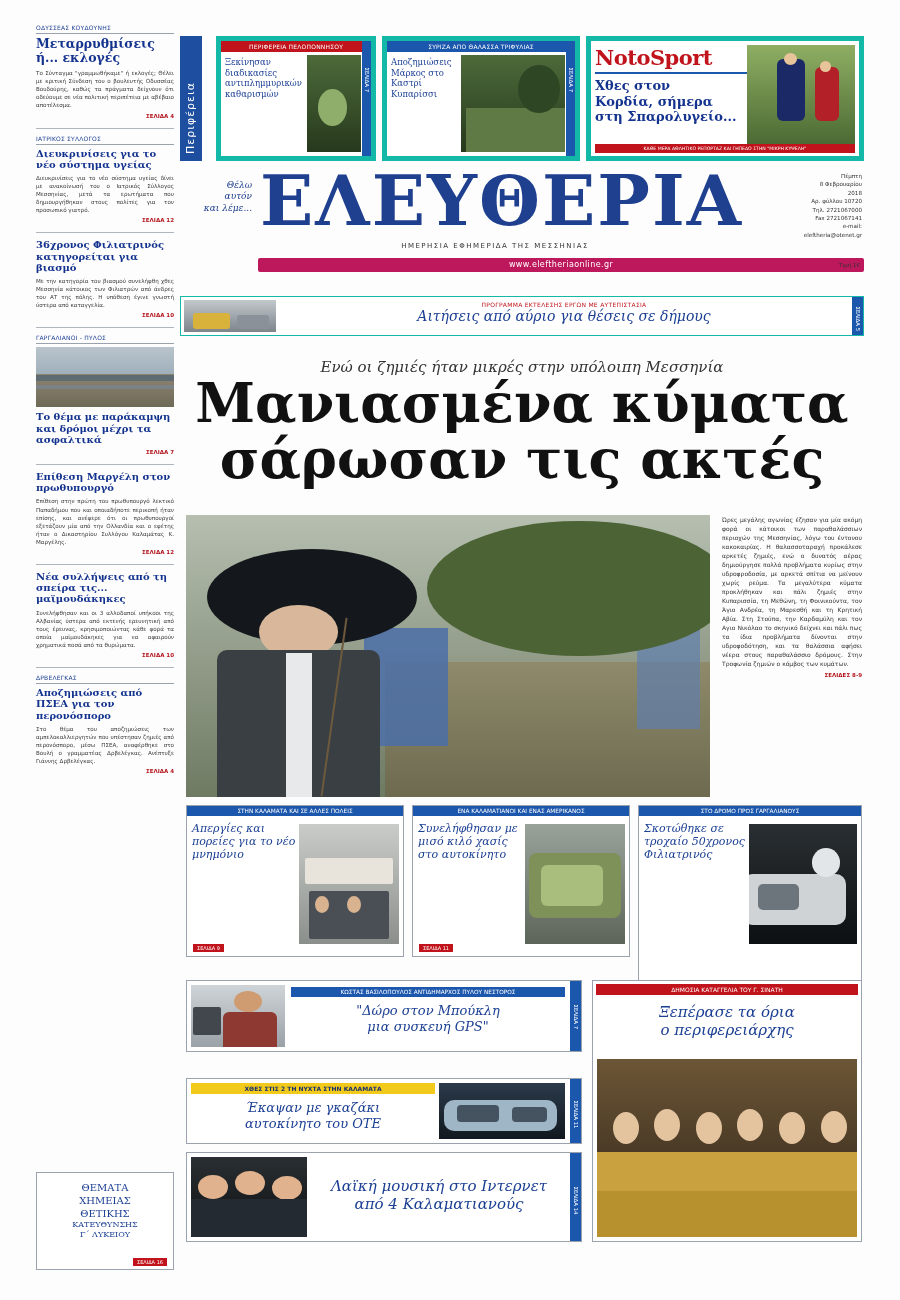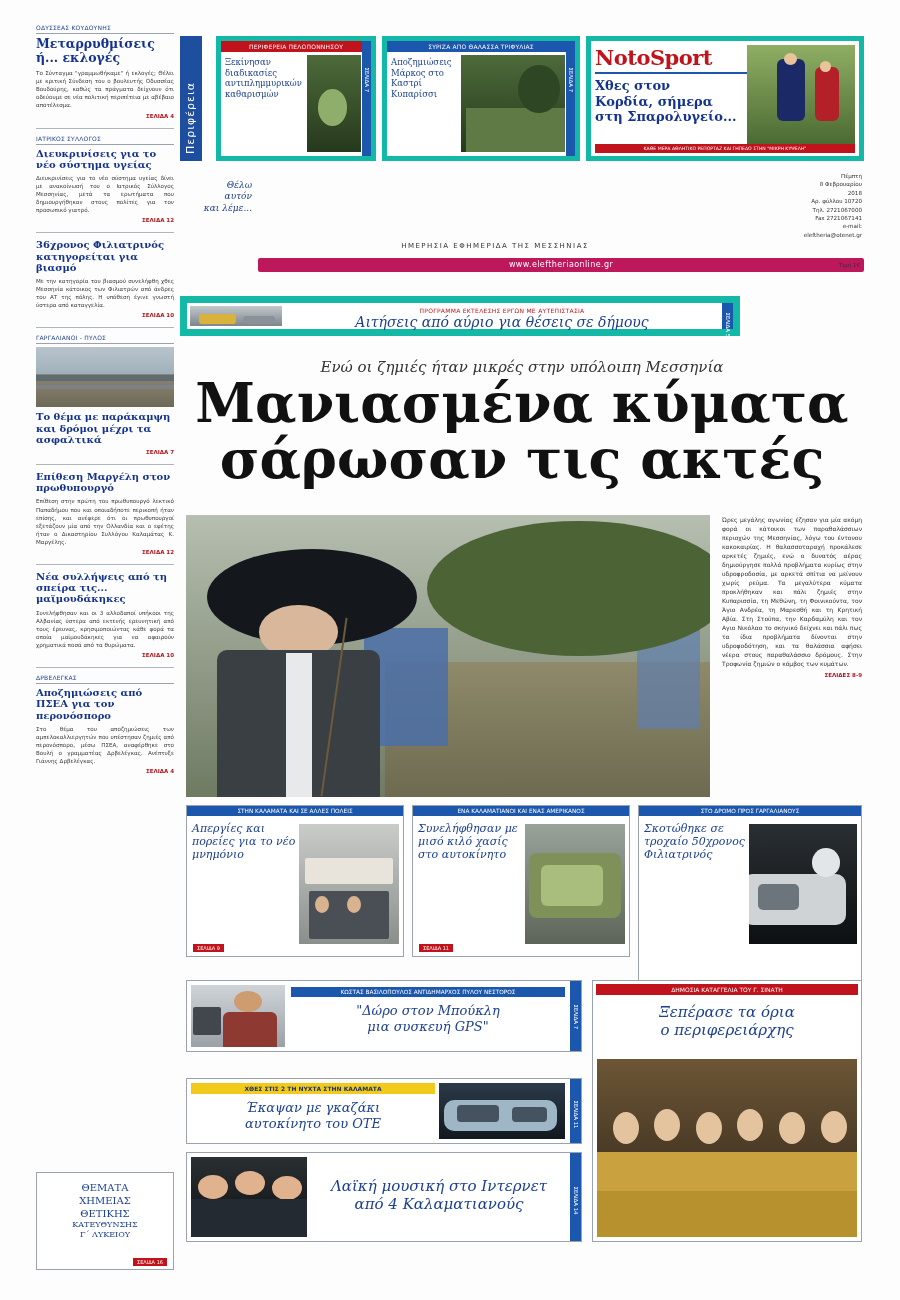--- a/index.html
+++ b/index.html
@@ -49,21 +49,21 @@
     font-family:"DejaVu Serif",serif;font-weight:bold;
     font-size:70px;color:#1f3f8f;letter-spacing:2px;line-height:1;
   }
   .mh-slogan{font-size:9px;color:#1f3f8f;font-style:italic;font-family:"DejaVu Serif",serif;line-height:1.25;}
   .mh-sub{font-size:7px;color:#333;letter-spacing:1.5px;text-align:center;}
   .mh-bluebar{background:#be185d;height:14px;border-radius:2px;}
   .mh-url{color:#fff;font-size:8px;text-align:center;line-height:14px;letter-spacing:.4px;}
   .mh-dateblock{font-size:5.6px;color:#333;line-height:1.5;text-align:right;}
 
   
-  #prog-strip{left:180px;top:296px;width:560px;height:40px;background:#fff;border:7px solid #14b8a6;}
+  #prog-strip{left:180px;top:296px;width:684px;height:40px;background:#fff;border:1px solid #14b8a6;}
   #prog-strip .pk{font-size:6px;color:#c0131b;text-align:center;letter-spacing:.3px;}
   #prog-strip .pt{font-size:14px;color:#1b3f93;text-align:center;font-family:"DejaVu Serif",serif;font-style:italic;}
 
   
   #lead-over{left:186px;top:358px;width:672px;text-align:center;font-size:15px;color:#333;font-family:"DejaVu Serif",serif;font-style:italic;}
   #lead-h1{left:186px;top:376px;width:672px;text-align:center;}
   #lead-h1 div{font-family:"DejaVu Serif",serif;font-weight:bold;font-size:54px;line-height:1.03;color:#111;}
 
   
   #lead-photo{left:186px;top:515px;width:524px;height:282px;}
@@ -218,20 +218,21 @@
     </div>
     <div style="position:absolute;left:4px;right:4px;bottom:3px;background:#c0131b;color:#fff;font-size:4.6px;text-align:center;padding:2px 0;">ΚΑΘΕ ΜΕΡΑ ΑΘΛΗΤΙΚΟ ΡΕΠΟΡΤΑΖ ΚΑΙ ΓΗΠΕΔΟ ΣΤΗΝ "ΜΙΚΡΗ ΚΥΨΕΛΗ"</div>
   </div>
 
   <div class="box" id="masthead">
     <div style="position:absolute;left:6px;top:14px;width:66px;text-align:right;">
       <div class="mh-slogan">Θέλω</div>
       <div class="mh-slogan">αυτόν</div>
       <div class="mh-slogan">και λέμε...</div>
     </div>
+    <div class="mh-logo" style="position:absolute;left:80px;top:0px;">ΕΛΕΥΘΕΡΙΑ</div>
     <div class="mh-dateblock" style="position:absolute;right:2px;top:6px;width:96px;white-space:pre-line;">Πέμπτη
 8 Φεβρουαρίου
 2018
 Αρ. φύλλου 10720
 Τηλ. 2721067000
 Fax 2721067141
 e-mail:
 eleftheria@otenet.gr</div>
     <div class="mh-sub" style="position:absolute;left:80px;top:76px;width:470px;">ΗΜΕΡΗΣΙΑ ΕΦΗΜΕΡΙΔΑ ΤΗΣ ΜΕΣΣΗΝΙΑΣ</div>
     <div class="mh-bluebar" style="position:absolute;left:78px;top:92px;width:606px;">

